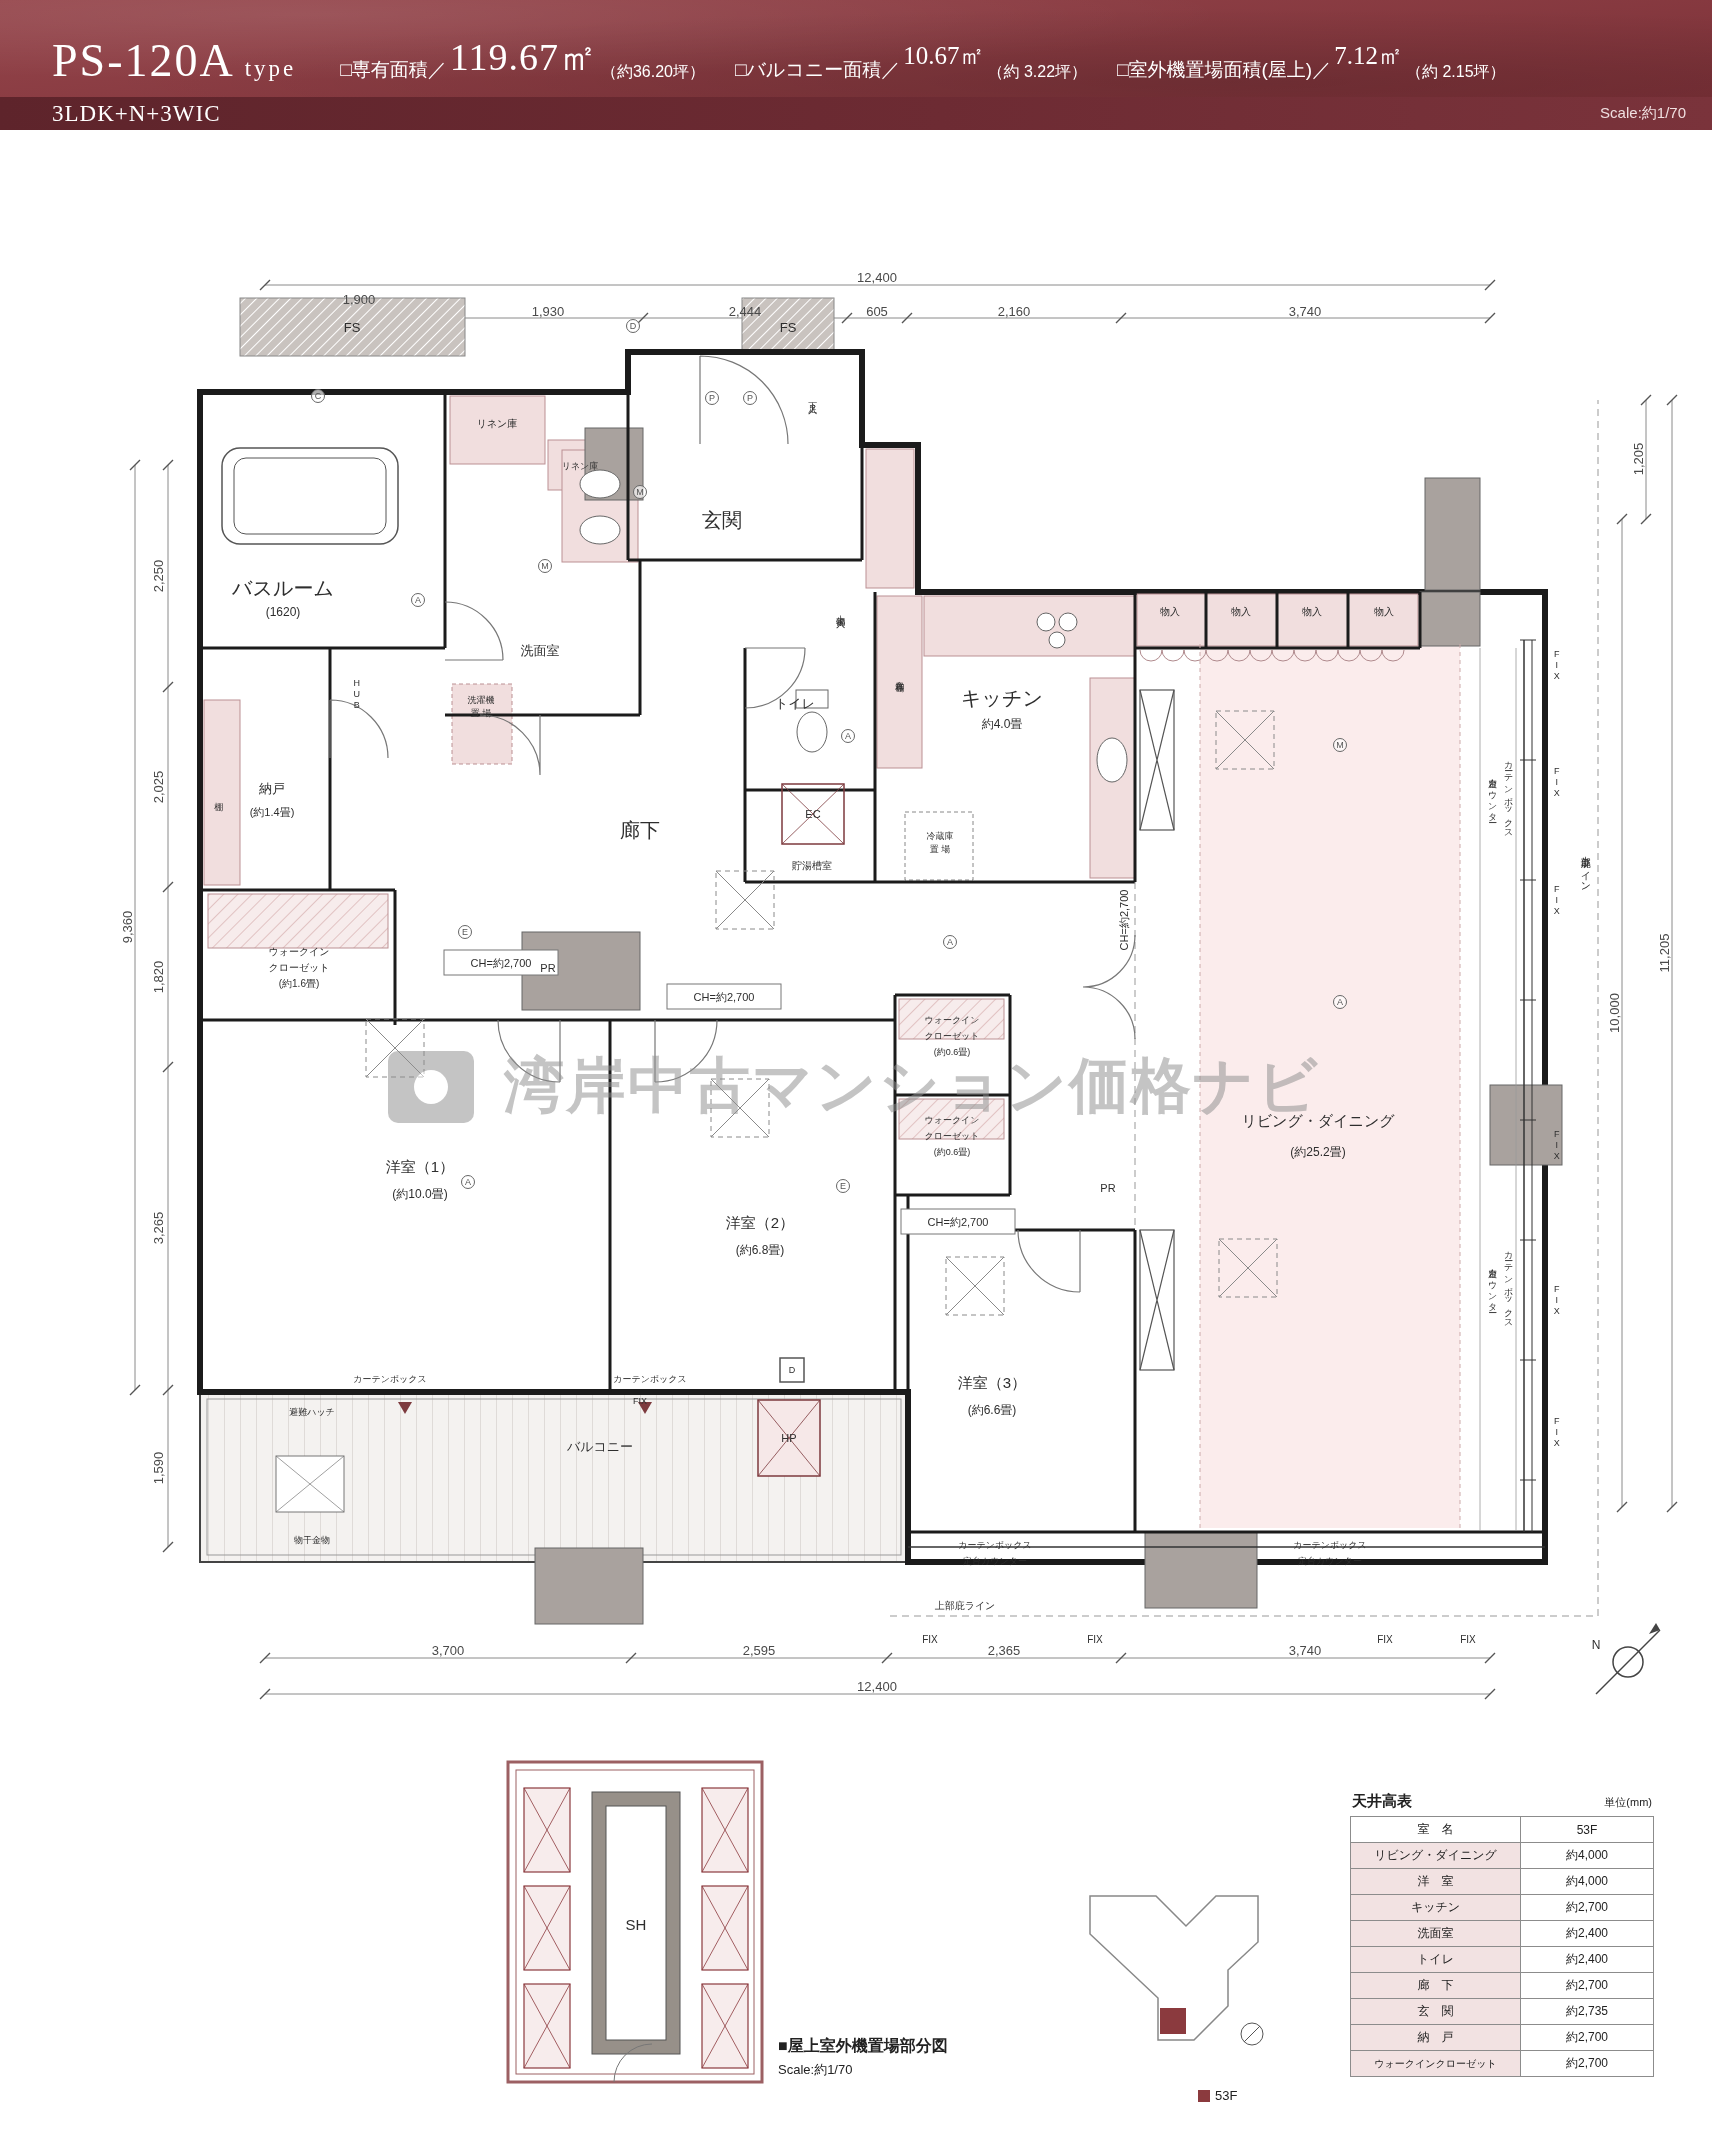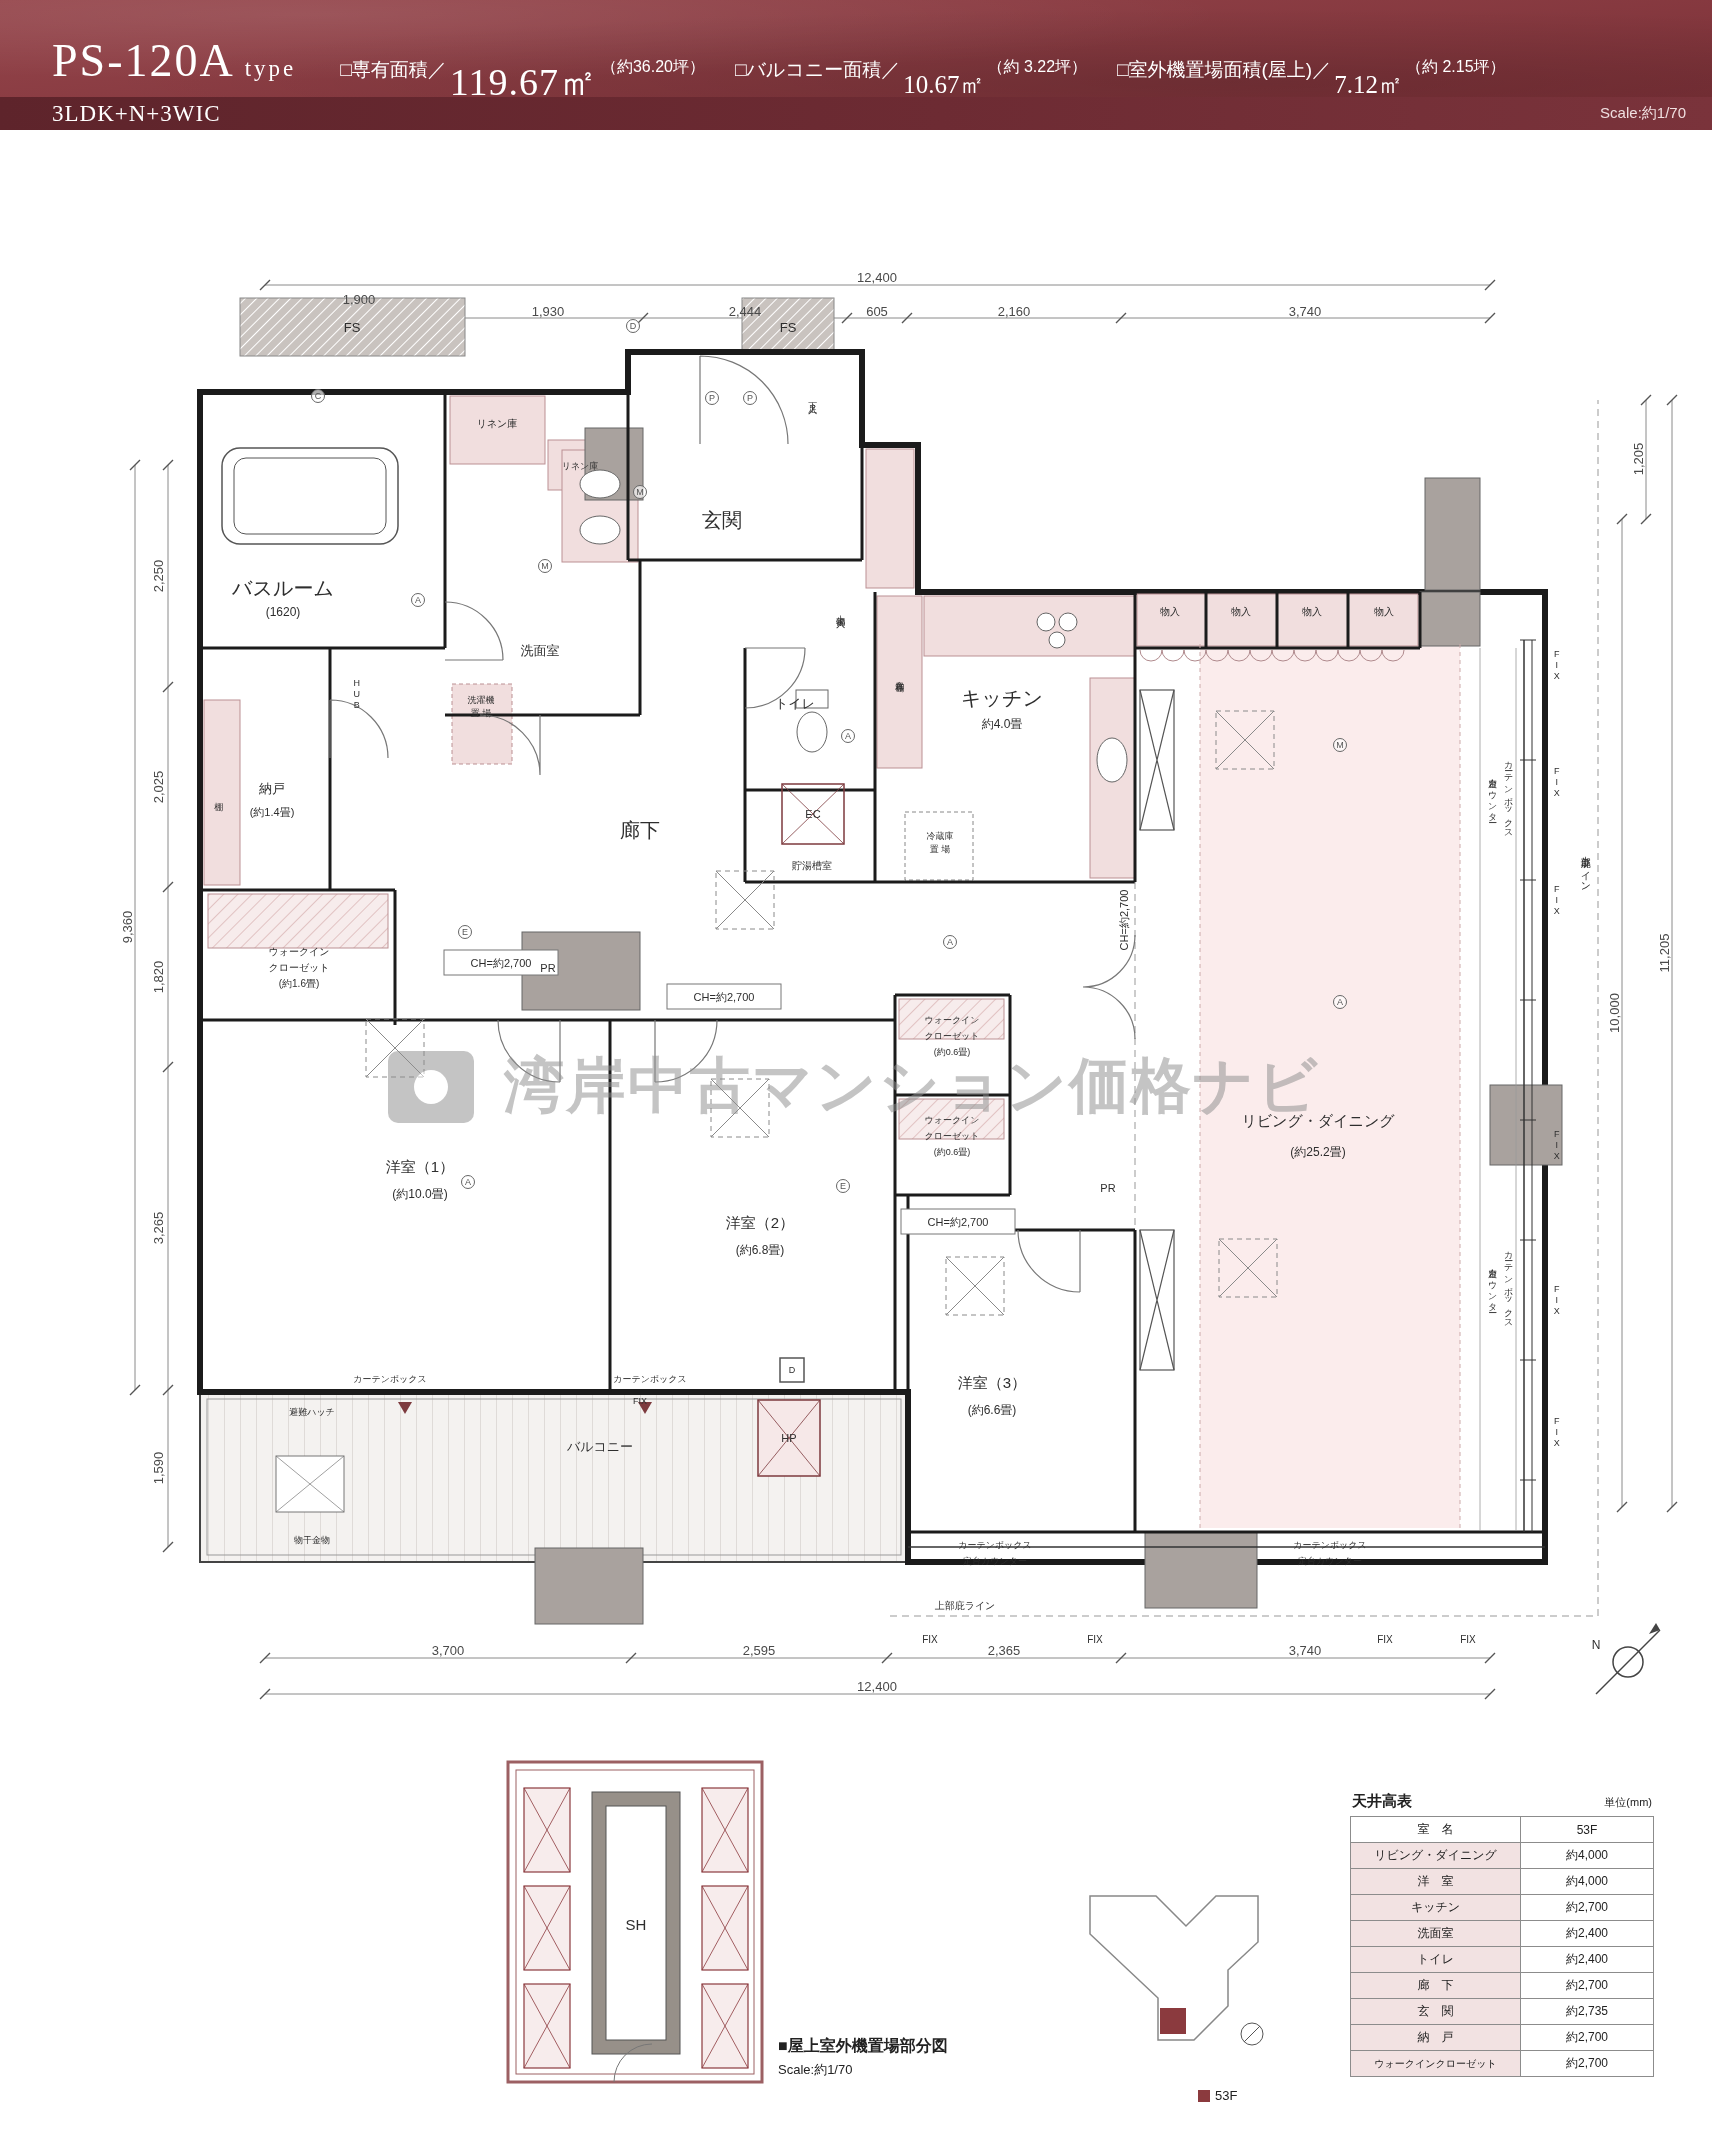--- a/index.html
+++ b/index.html
@@ -9,21 +9,21 @@
 
 .band1{position:absolute;left:0;top:0;width:1712px;height:97px;color:#fff;
   background:
     radial-gradient(120% 150% at 18% 15%, rgba(255,255,255,.10), rgba(255,255,255,0) 45%),
     radial-gradient(120% 140% at 72% 85%, rgba(0,0,0,.16), rgba(0,0,0,0) 55%),
     linear-gradient(175deg,#95454b,#7c3138);
   display:flex;align-items:baseline;padding-left:52px}
 .t-wrap{margin-top:34px}
 .t-big{font-family:"Liberation Serif","DejaVu Serif",serif;font-size:46px;letter-spacing:2px}
 .t-small{font-family:"Liberation Serif","DejaVu Serif",serif;font-size:23px;margin-left:10px;letter-spacing:3px}
-.area-item{display:flex;align-items:flex-start;white-space:nowrap}
+.area-item{display:flex;align-items:flex-end;white-space:nowrap}
 .a1{margin-left:44px}.a2{margin-left:30px}.a3{margin-left:30px}
 .a-label{font-size:19px}
 .a-big{font-size:38px;font-family:"Liberation Serif","DejaVu Serif",serif;margin:0 3px;letter-spacing:1px}
 .a-mid{font-size:25px;font-family:"Liberation Serif","DejaVu Serif",serif;margin:11px 3px}
 .a-note{font-size:16px}
 .band2{position:absolute;left:0;top:97px;width:1712px;height:33px;color:#fff;
   background:linear-gradient(90deg,#5e242b,#6d2b33 55%,#7a333b);
   display:flex;align-items:center;justify-content:space-between;padding:0 26px 0 52px}
 .layout{font-family:"Liberation Serif","DejaVu Serif",serif;font-size:23px;letter-spacing:1px}
 .scale{font-size:15px;color:#f0dfe0}

